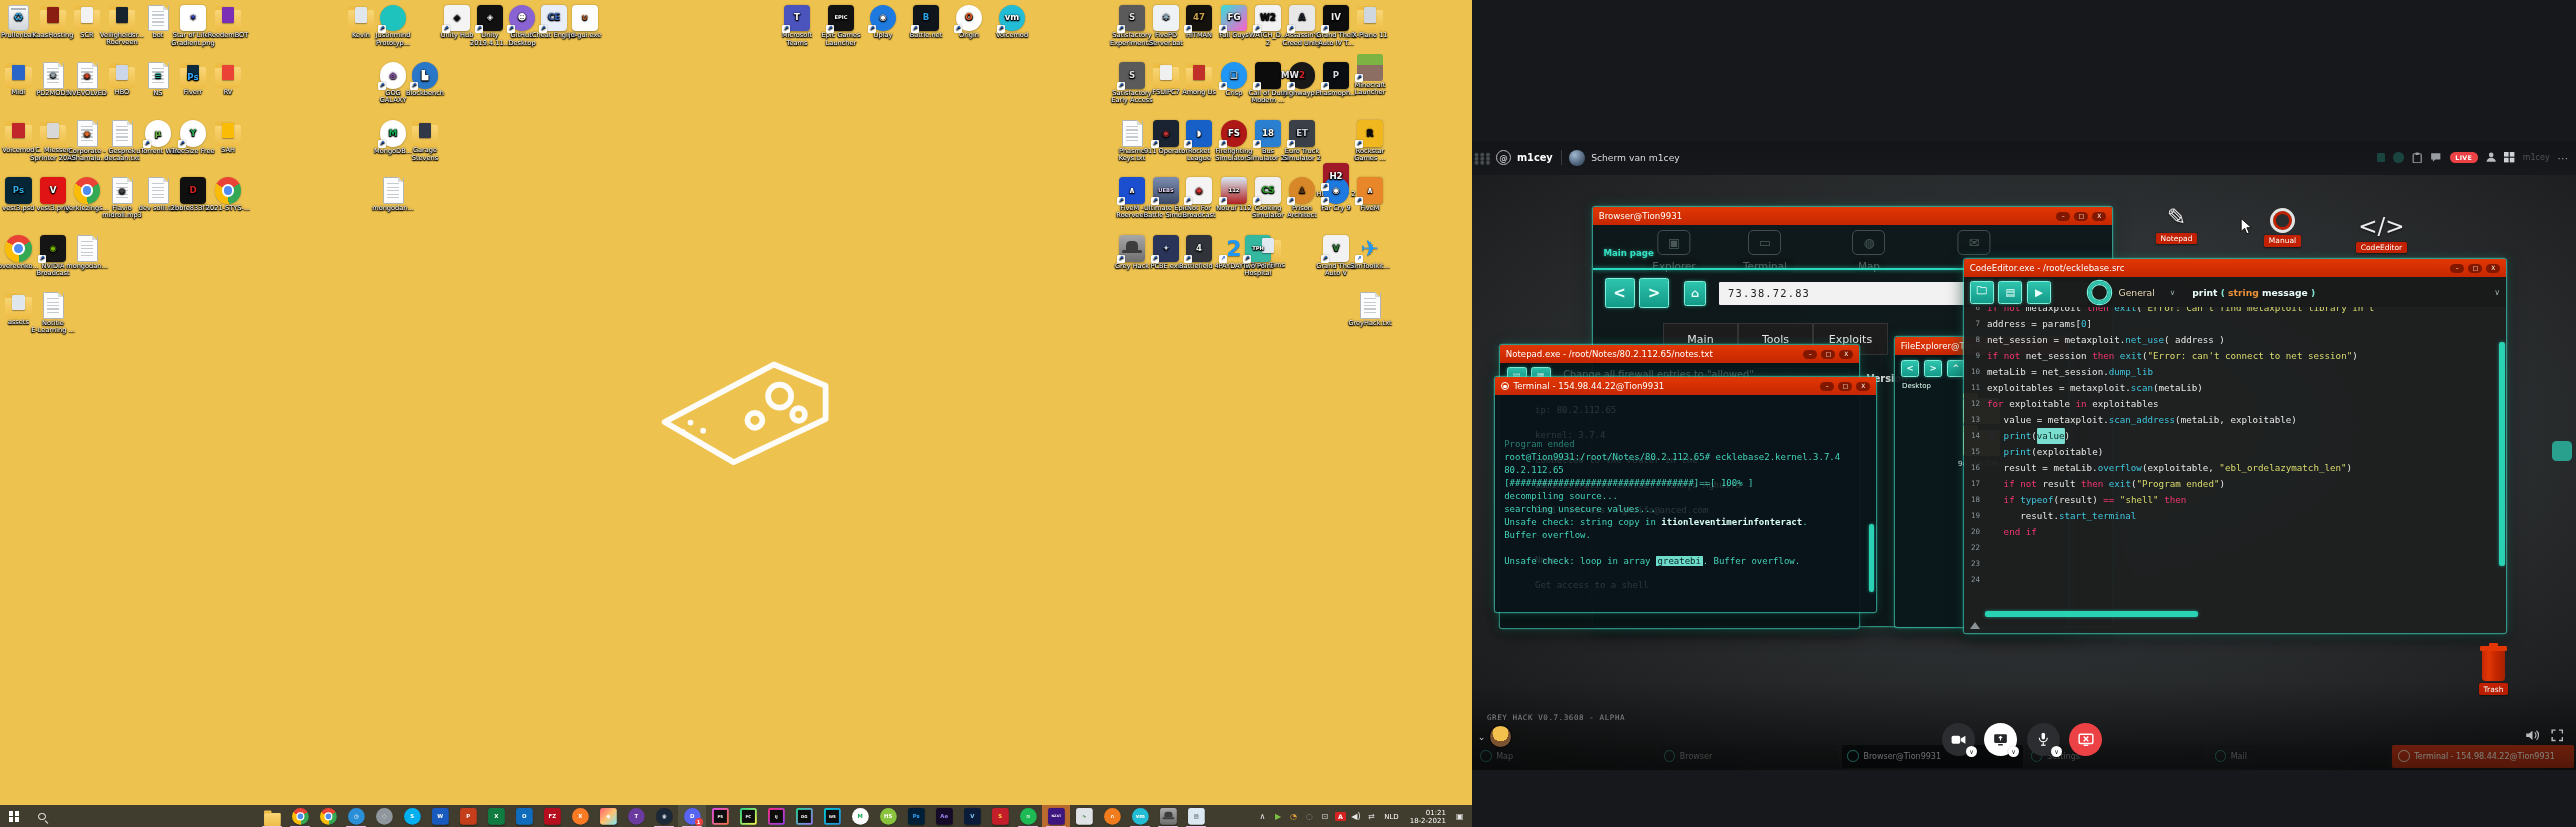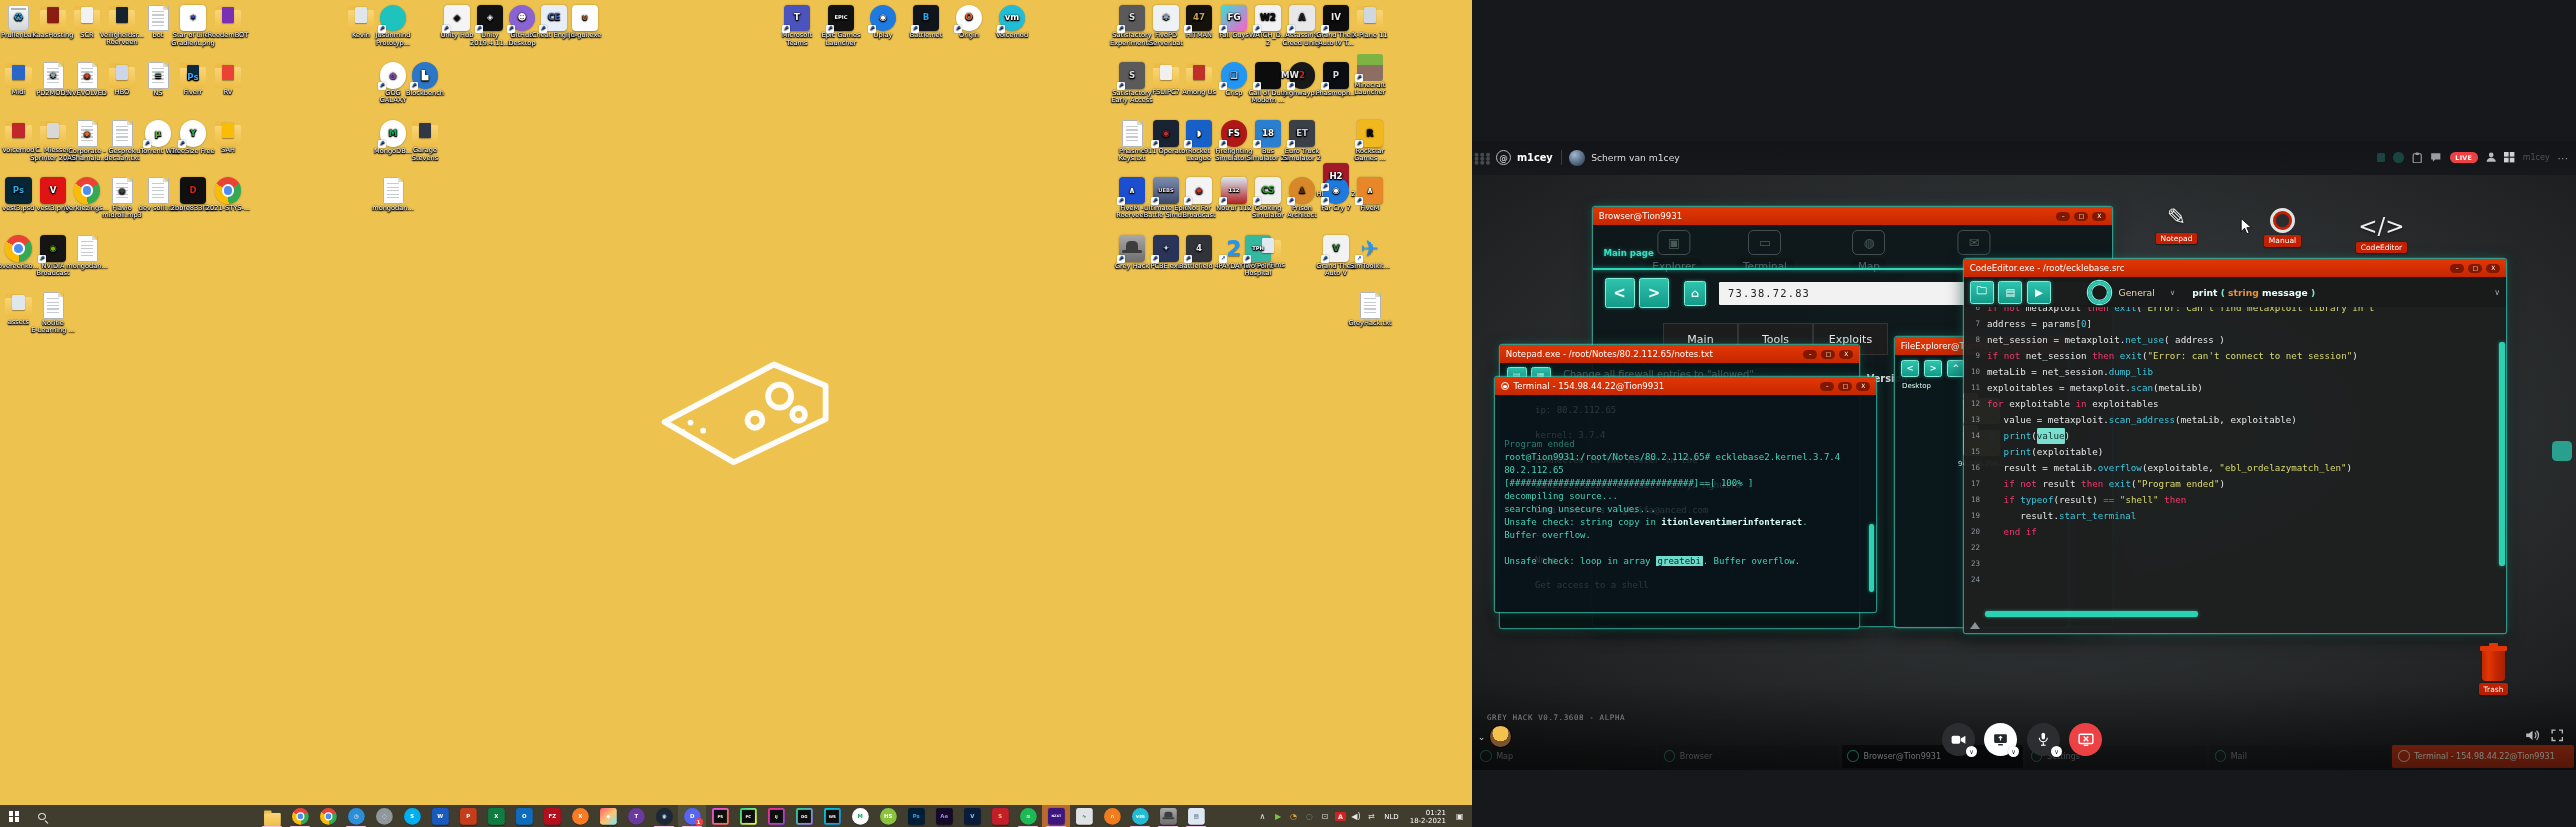--- a/index.html
+++ b/index.html
@@ -743,21 +743,21 @@
           <span class="scarrow">↗</span>
         </div>
         <div class="lbl">Prison
 Architect</div>
       </div>
       <div class="dicon" style="left: 1336px; top: 177px;">
         <div class="ic k-circle" style="background: rgb(31, 122, 224);">
           <span class="g" style="color: rgb(255, 255, 255);">◉</span>
           <span class="scarrow">↗</span>
         </div>
-        <div class="lbl">Far Cry 7</div>
+        <div class="lbl">Far Cry 9</div>
       </div>
       <div class="dicon" style="left: 1370px; top: 177px;">
         <div class="ic k-app" style="background: rgb(232, 135, 42);">
           <span class="g" style="color: rgb(255, 255, 255);">∧</span>
           <span class="scarrow">↗</span>
         </div>
         <div class="lbl">FiveM</div>
       </div>
       <div class="dicon" style="left: 1132px; top: 235px;">
         <div class="ic k-hat">

